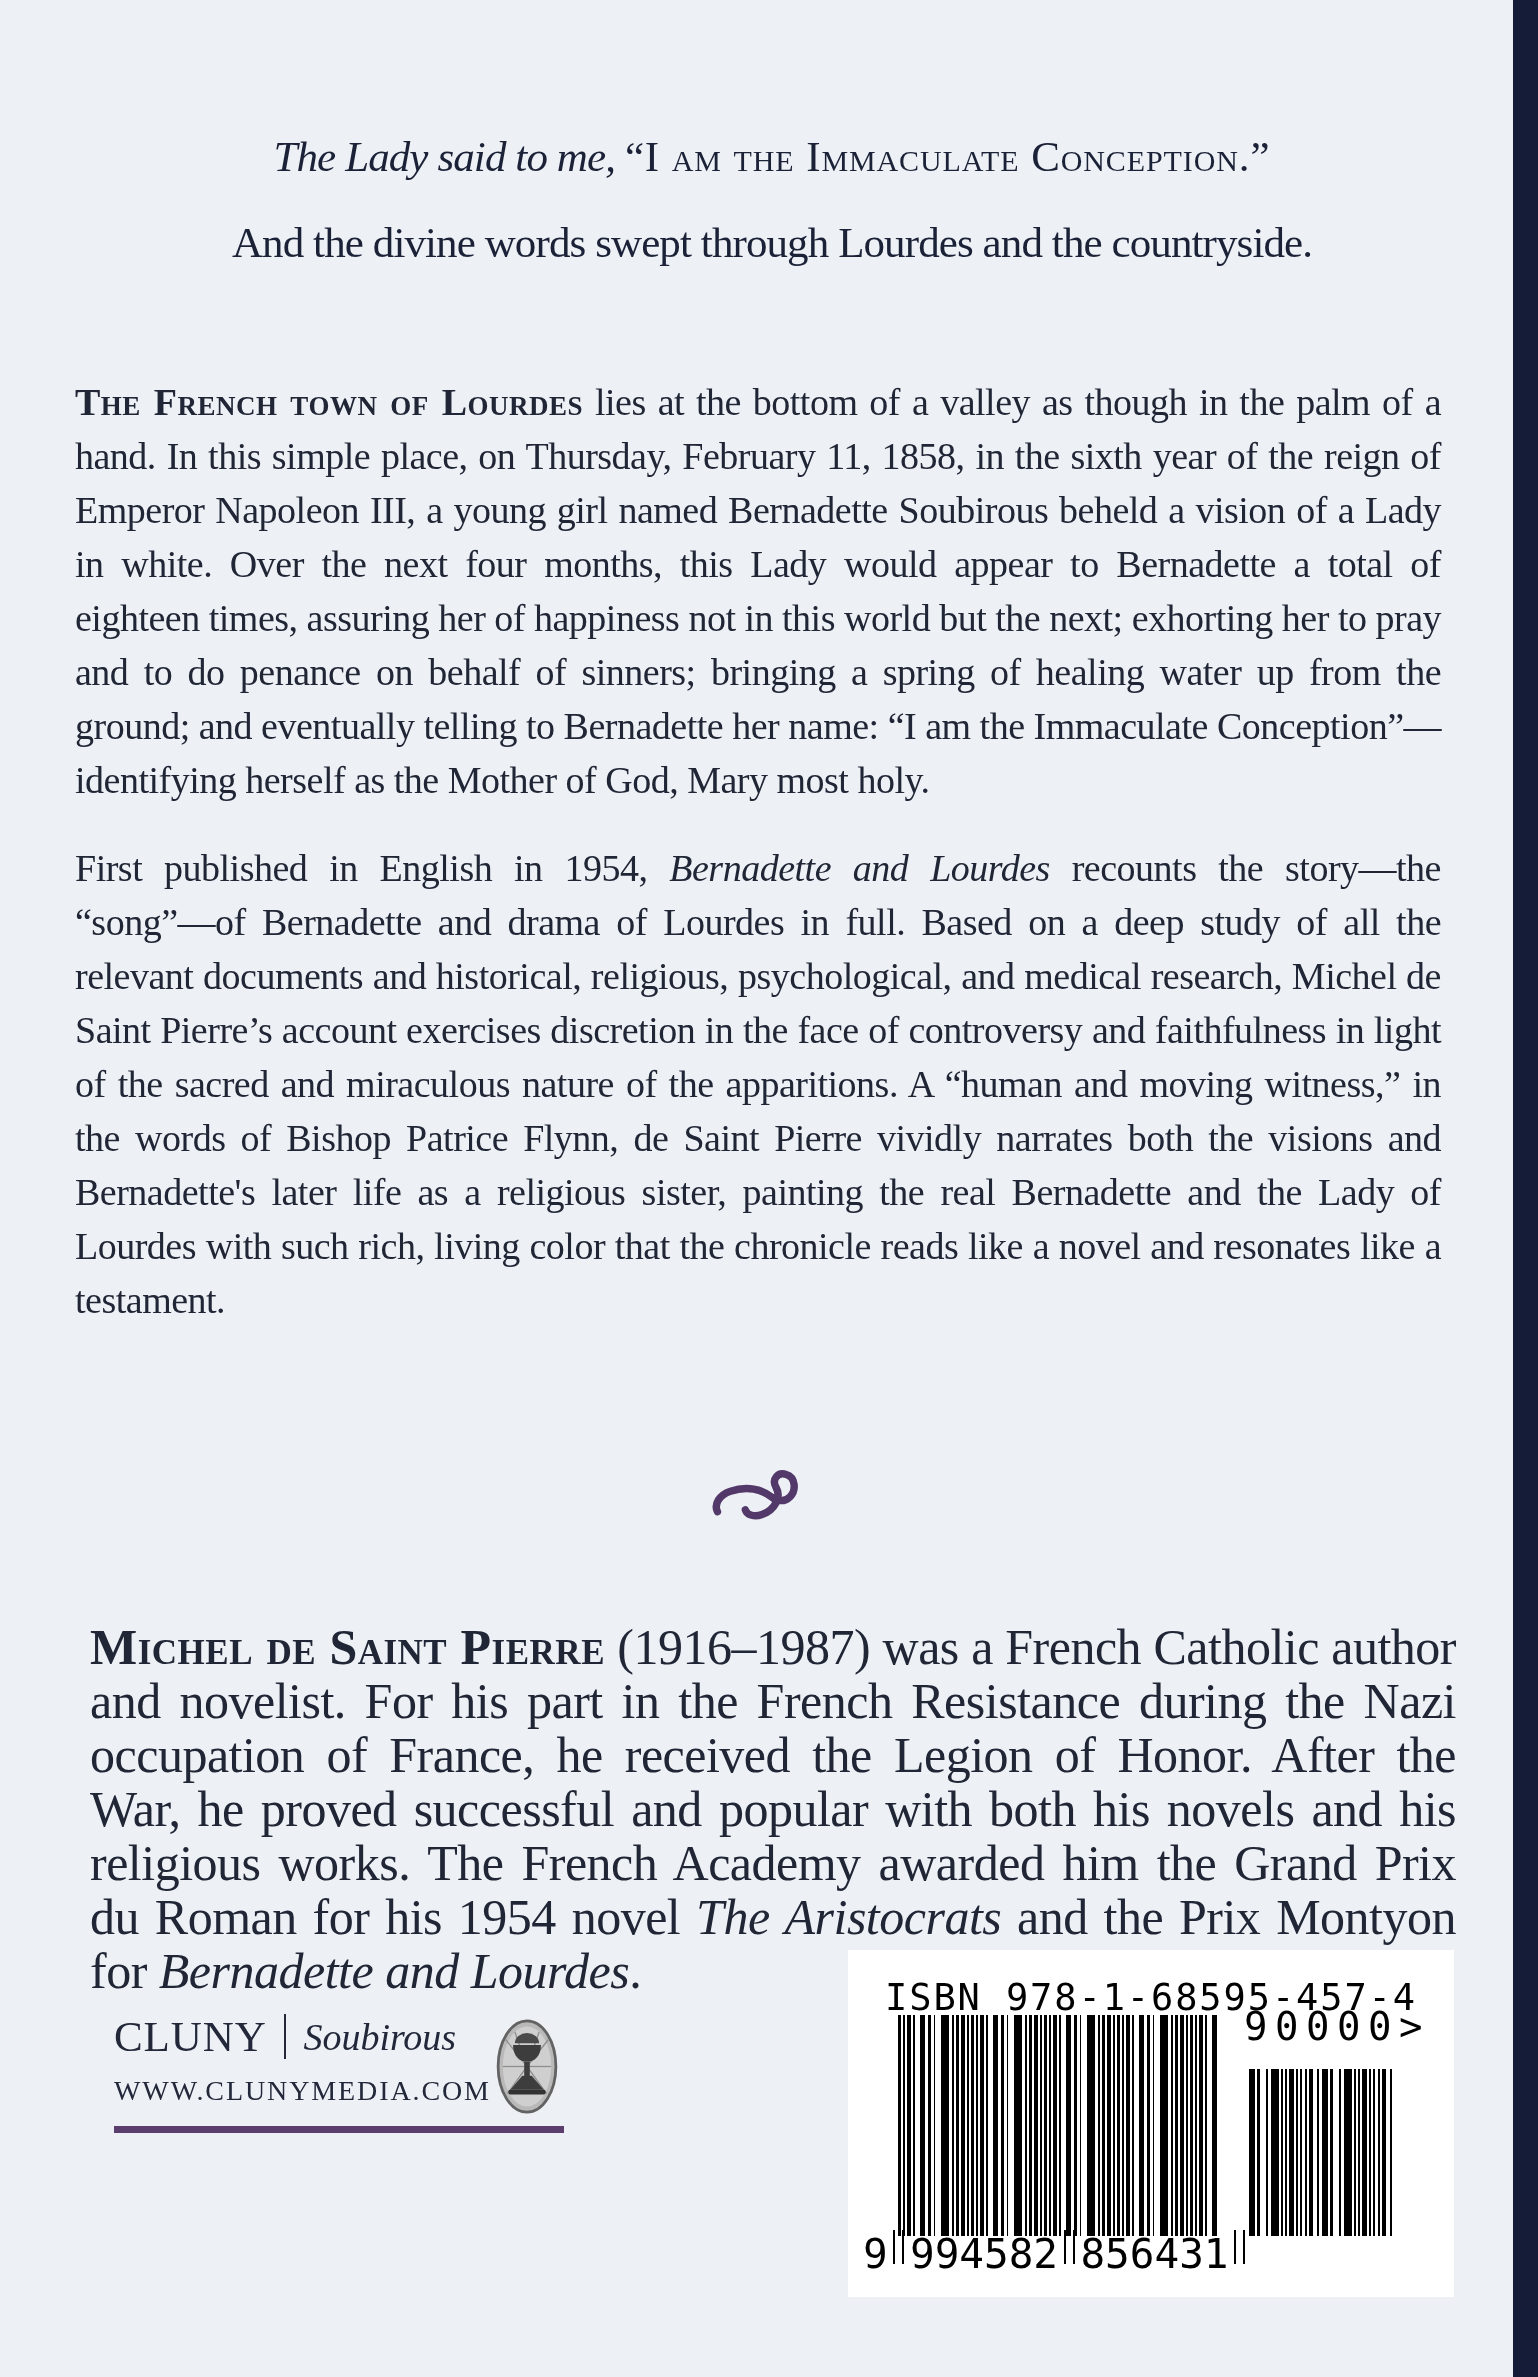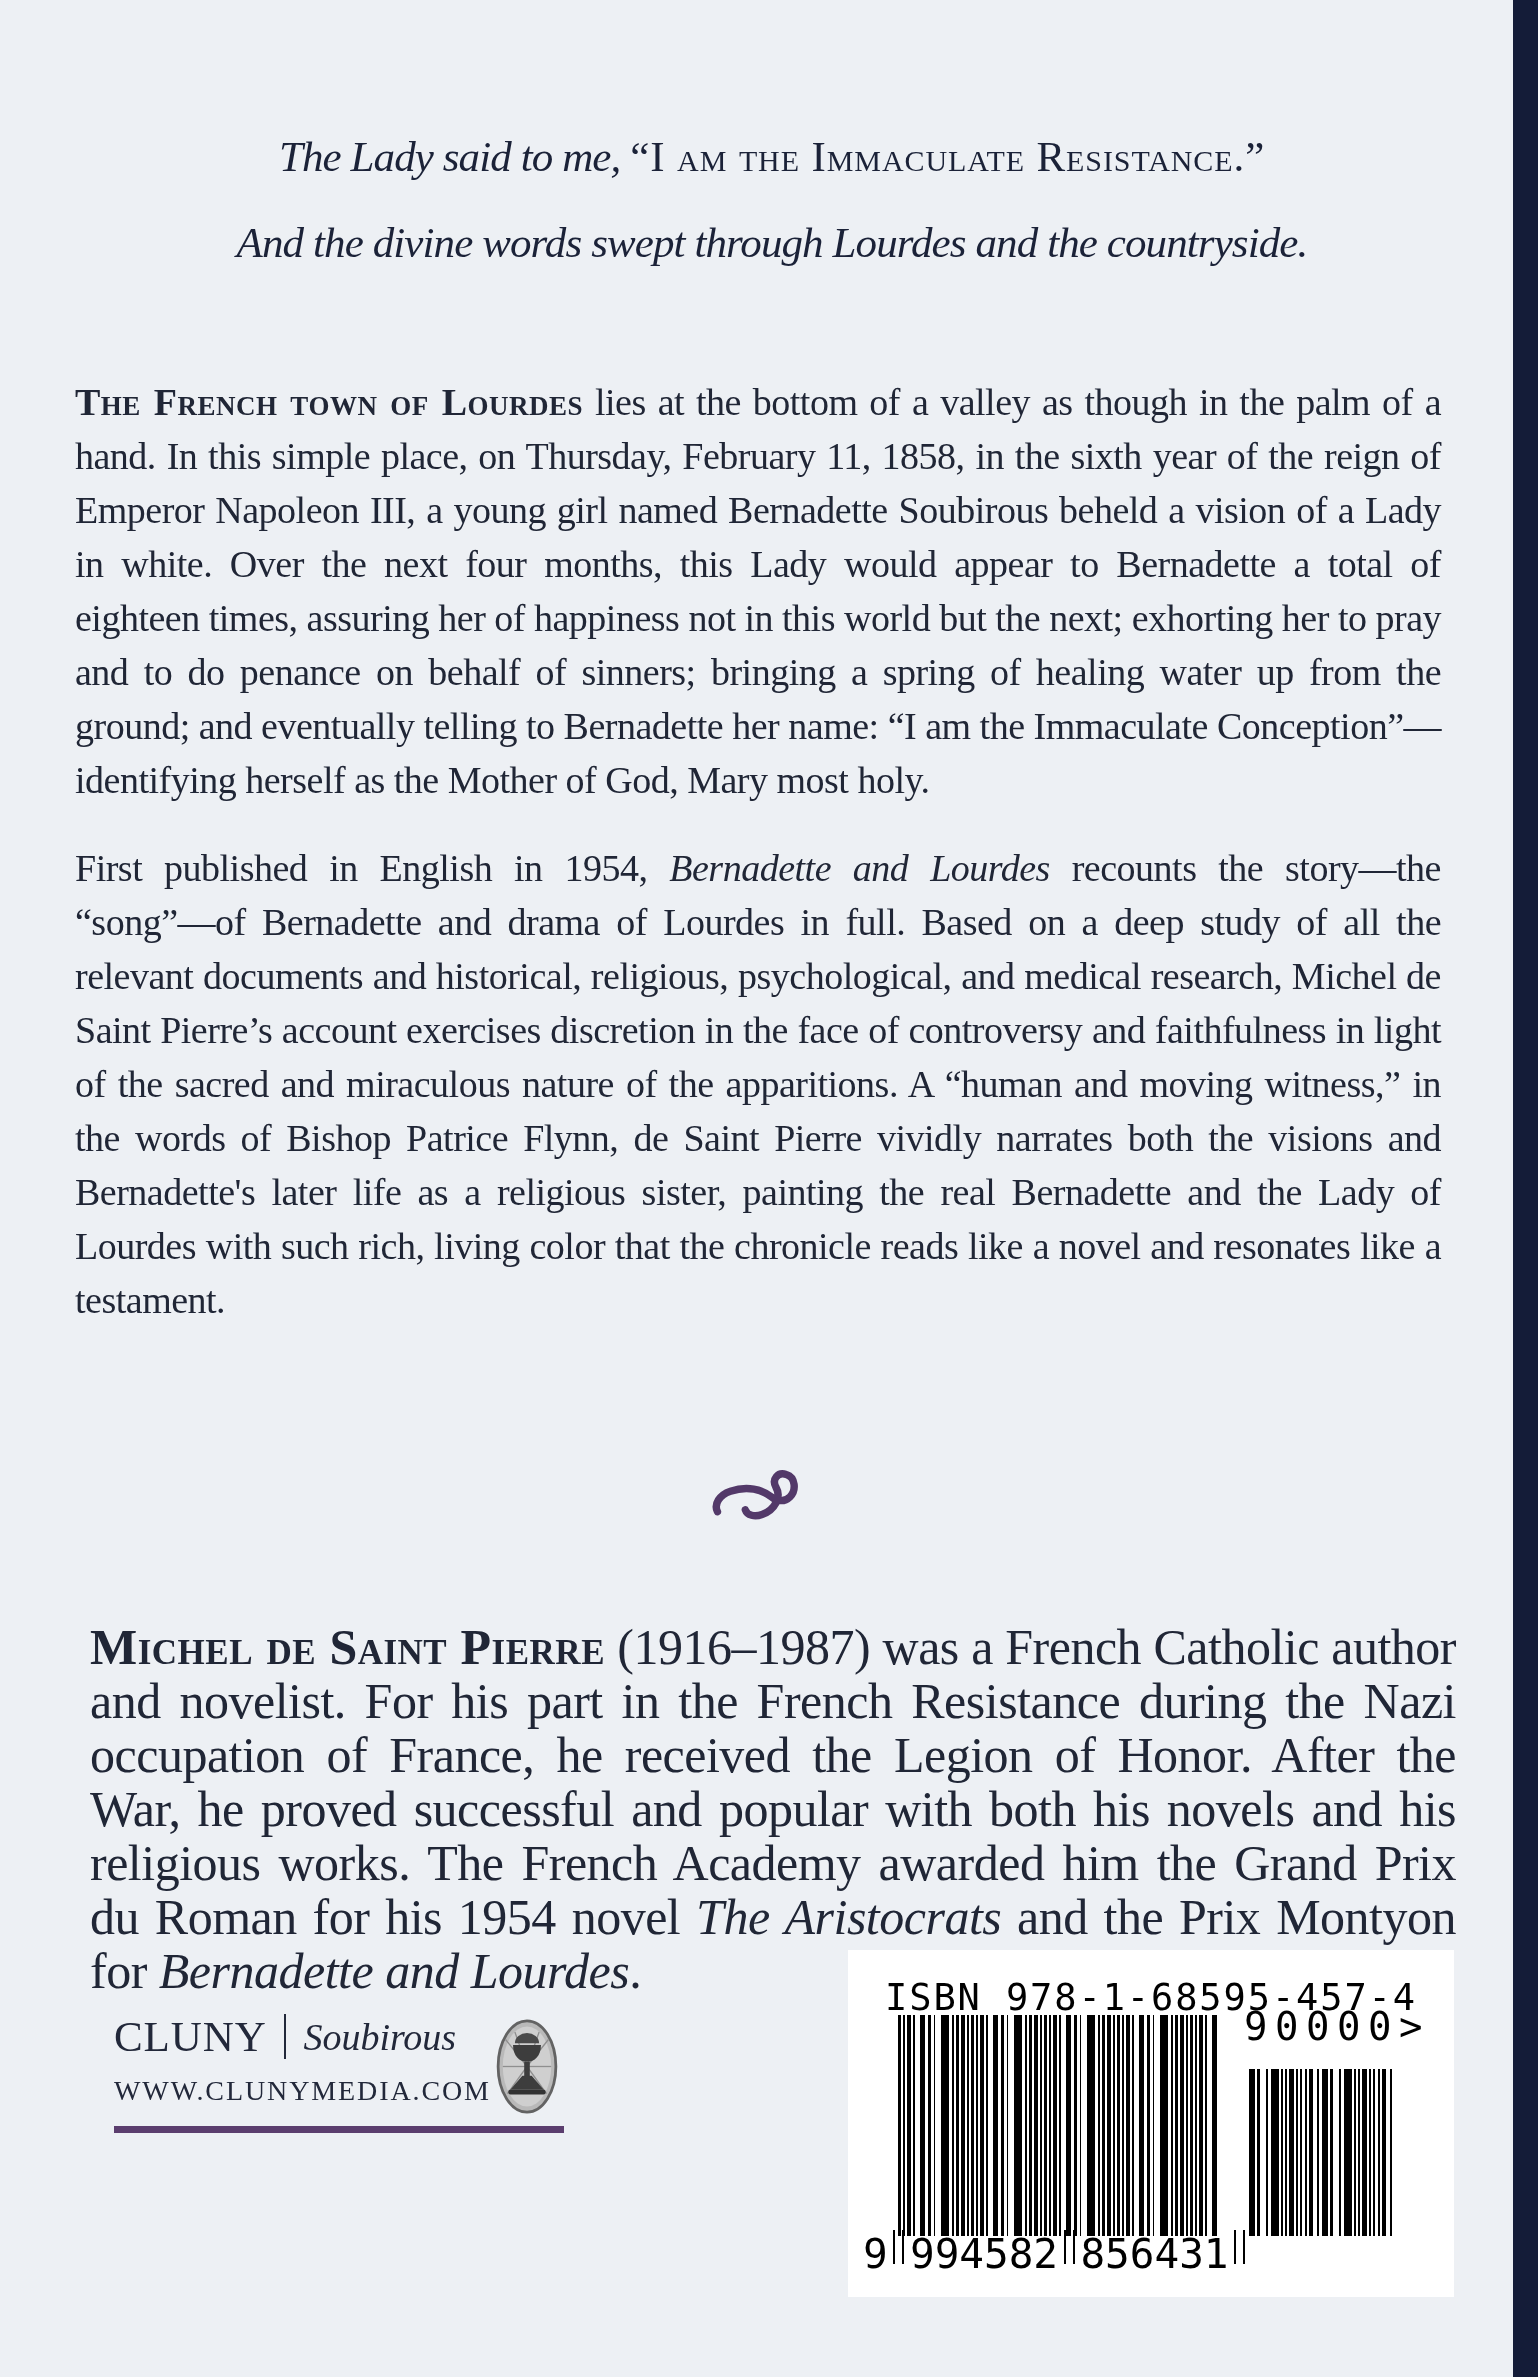--- a/index.html
+++ b/index.html
@@ -8,21 +8,21 @@
     background:#edf0f4;color:#202636;overflow:hidden;
     font-family:"Liberation Serif",serif;
   }
   .spine{position:absolute;top:0;right:0;width:25px;height:2377px;background:#141c38;}
 
   
   .quote{position:absolute;left:89px;top:114px;width:1366px;text-align:center;
          font-size:43px;line-height:86px;letter-spacing:-0.9px;color:#1b2238;}
   .quote .run-italic{font-style:italic;}
   .quote .run-smallcaps{font-variant:small-caps;letter-spacing:0.9px;}
-  .quote-line2{font-style:italic;text-align:center;}
+  .quote-line2{text-align:center;}
 
   
   .synopsis{position:absolute;left:75px;top:375px;width:1366px;
             font-size:38px;line-height:54px;letter-spacing:-0.5px;text-align:justify;}
   .synopsis p{margin:0;}
   .synopsis p + p{margin-top:34px;}
   .run-smallcaps{font-variant:small-caps;}
   .run-italic{font-style:italic;}
   .synopsis .run-smallcaps,.bio .run-smallcaps{font-weight:600;letter-spacing:0.5px;}
 
@@ -65,21 +65,21 @@
          box-sizing:border-box;margin-top:-3.7px;}
 </style>
 </head>
 <body>
 
 <div class="page">
 
   <div class="spine"></div>
 
   <div class="quote">
-    <div class="quote-line1"><span class="run-italic">The Lady said to me, </span><span class="run-smallcaps">“I am the Immaculate Resistance.”</span></div>
+    <div class="quote-line1"><span class="run-italic">The Lady said to me, </span><span class="run-smallcaps">“I am the Immaculate Conception.”</span></div>
     <div class="quote-line2">And the divine words swept through Lourdes and the countryside.</div>
   </div>
 
   <div class="synopsis">
     <p><span class="run-smallcaps">The French town of Lourdes</span><span class="run-normal"> lies at the bottom of a valley as though in the palm of a hand. In this simple place, on Thursday, February 11, 1858, in the sixth year of the reign of Emperor Napoleon III, a young girl named Bernadette Soubirous beheld a vision of a Lady in white. Over the next four months, this Lady would appear to Bernadette a total of eighteen times, assuring her of happiness not in this world but the next; exhorting her to pray and to do penance on behalf of sinners; bringing a spring of healing water up from the ground; and eventually telling to Bernadette her name: “I am the Immaculate Conception”—identifying herself as the Mother of God, Mary most holy.</span></p>
     <p><span class="run-normal">First published in English in 1954, </span><span class="run-italic">Bernadette and Lourdes</span><span class="run-normal"> recounts the story—the “song”—of Bernadette and drama of Lourdes in full. Based on a deep study of all the relevant documents and historical, religious, psychological, and medical research, Michel de Saint Pierre’s account exercises discretion in the face of controversy and faithfulness in light of the sacred and miraculous nature of the apparitions. A “human and moving witness,” in the words of Bishop Patrice Flynn, de Saint Pierre vividly narrates both the visions and Bernadette's later life as a religious sister, painting the real Bernadette and the Lady of Lourdes with such rich, living color that the chronicle reads like a novel and resonates like a testament.</span></p>
   </div>
 
   <div class="swash-wrap">
     <svg width="93" height="58" viewBox="0 0 100 62">

